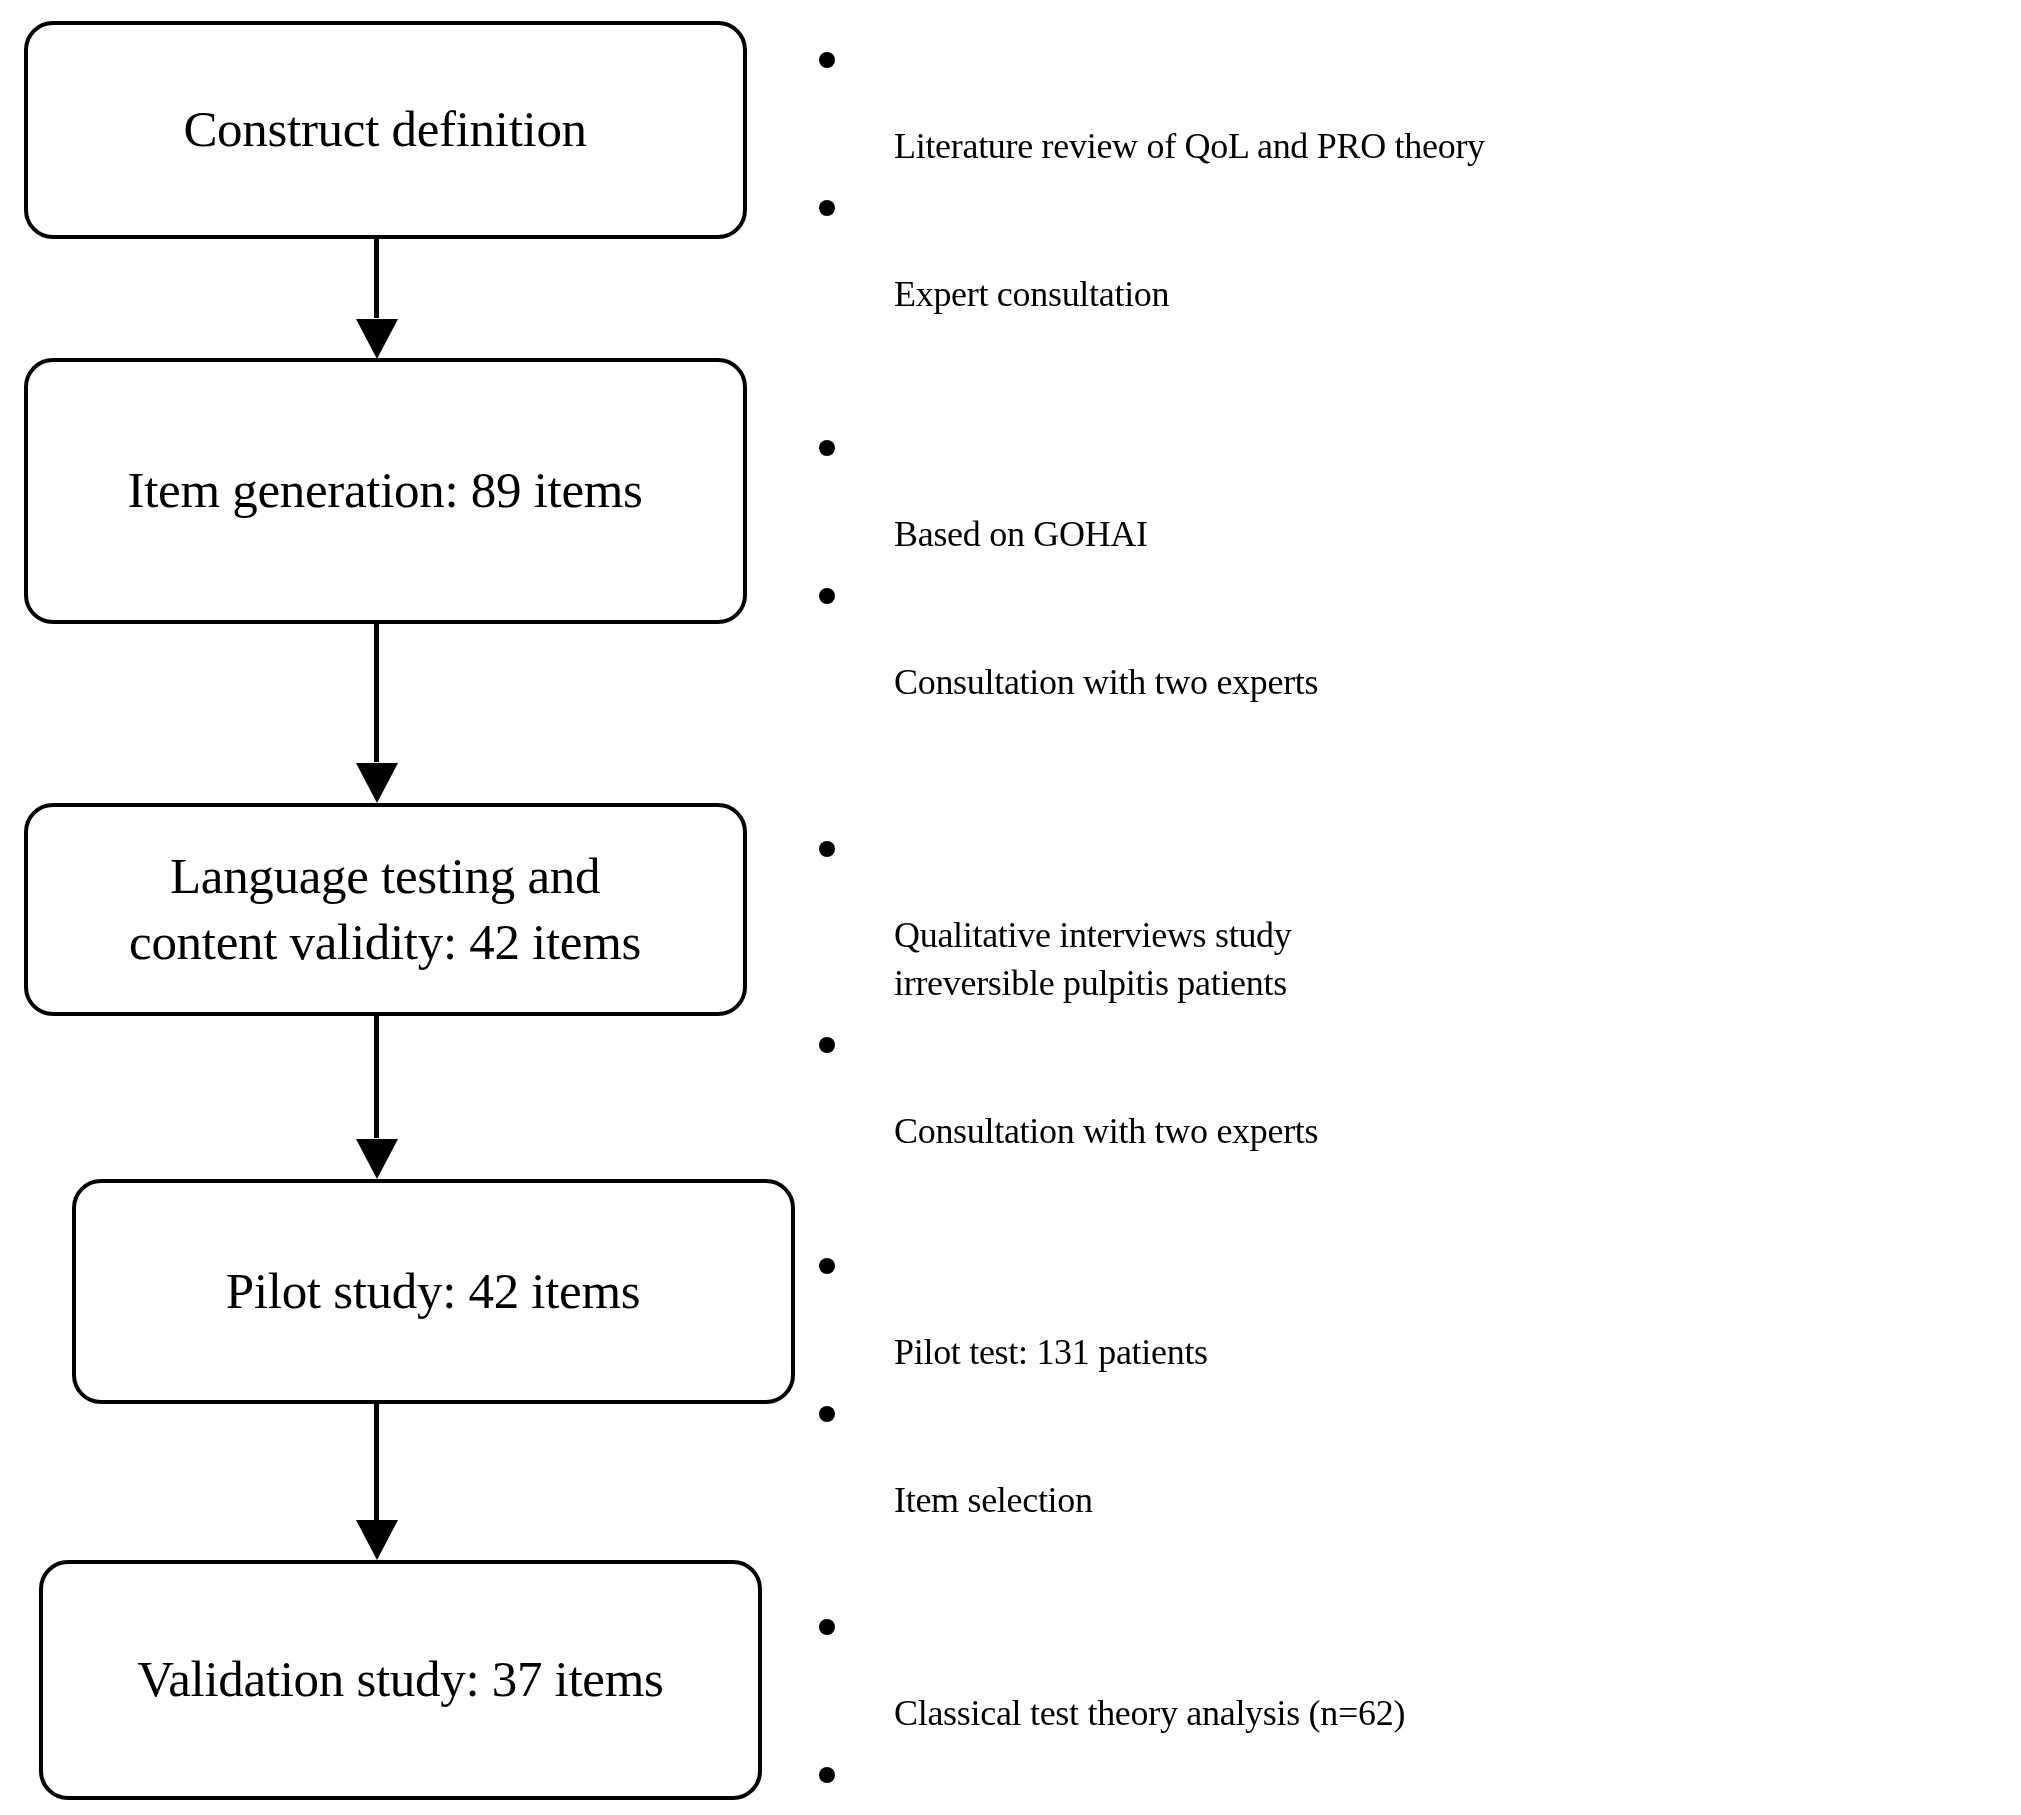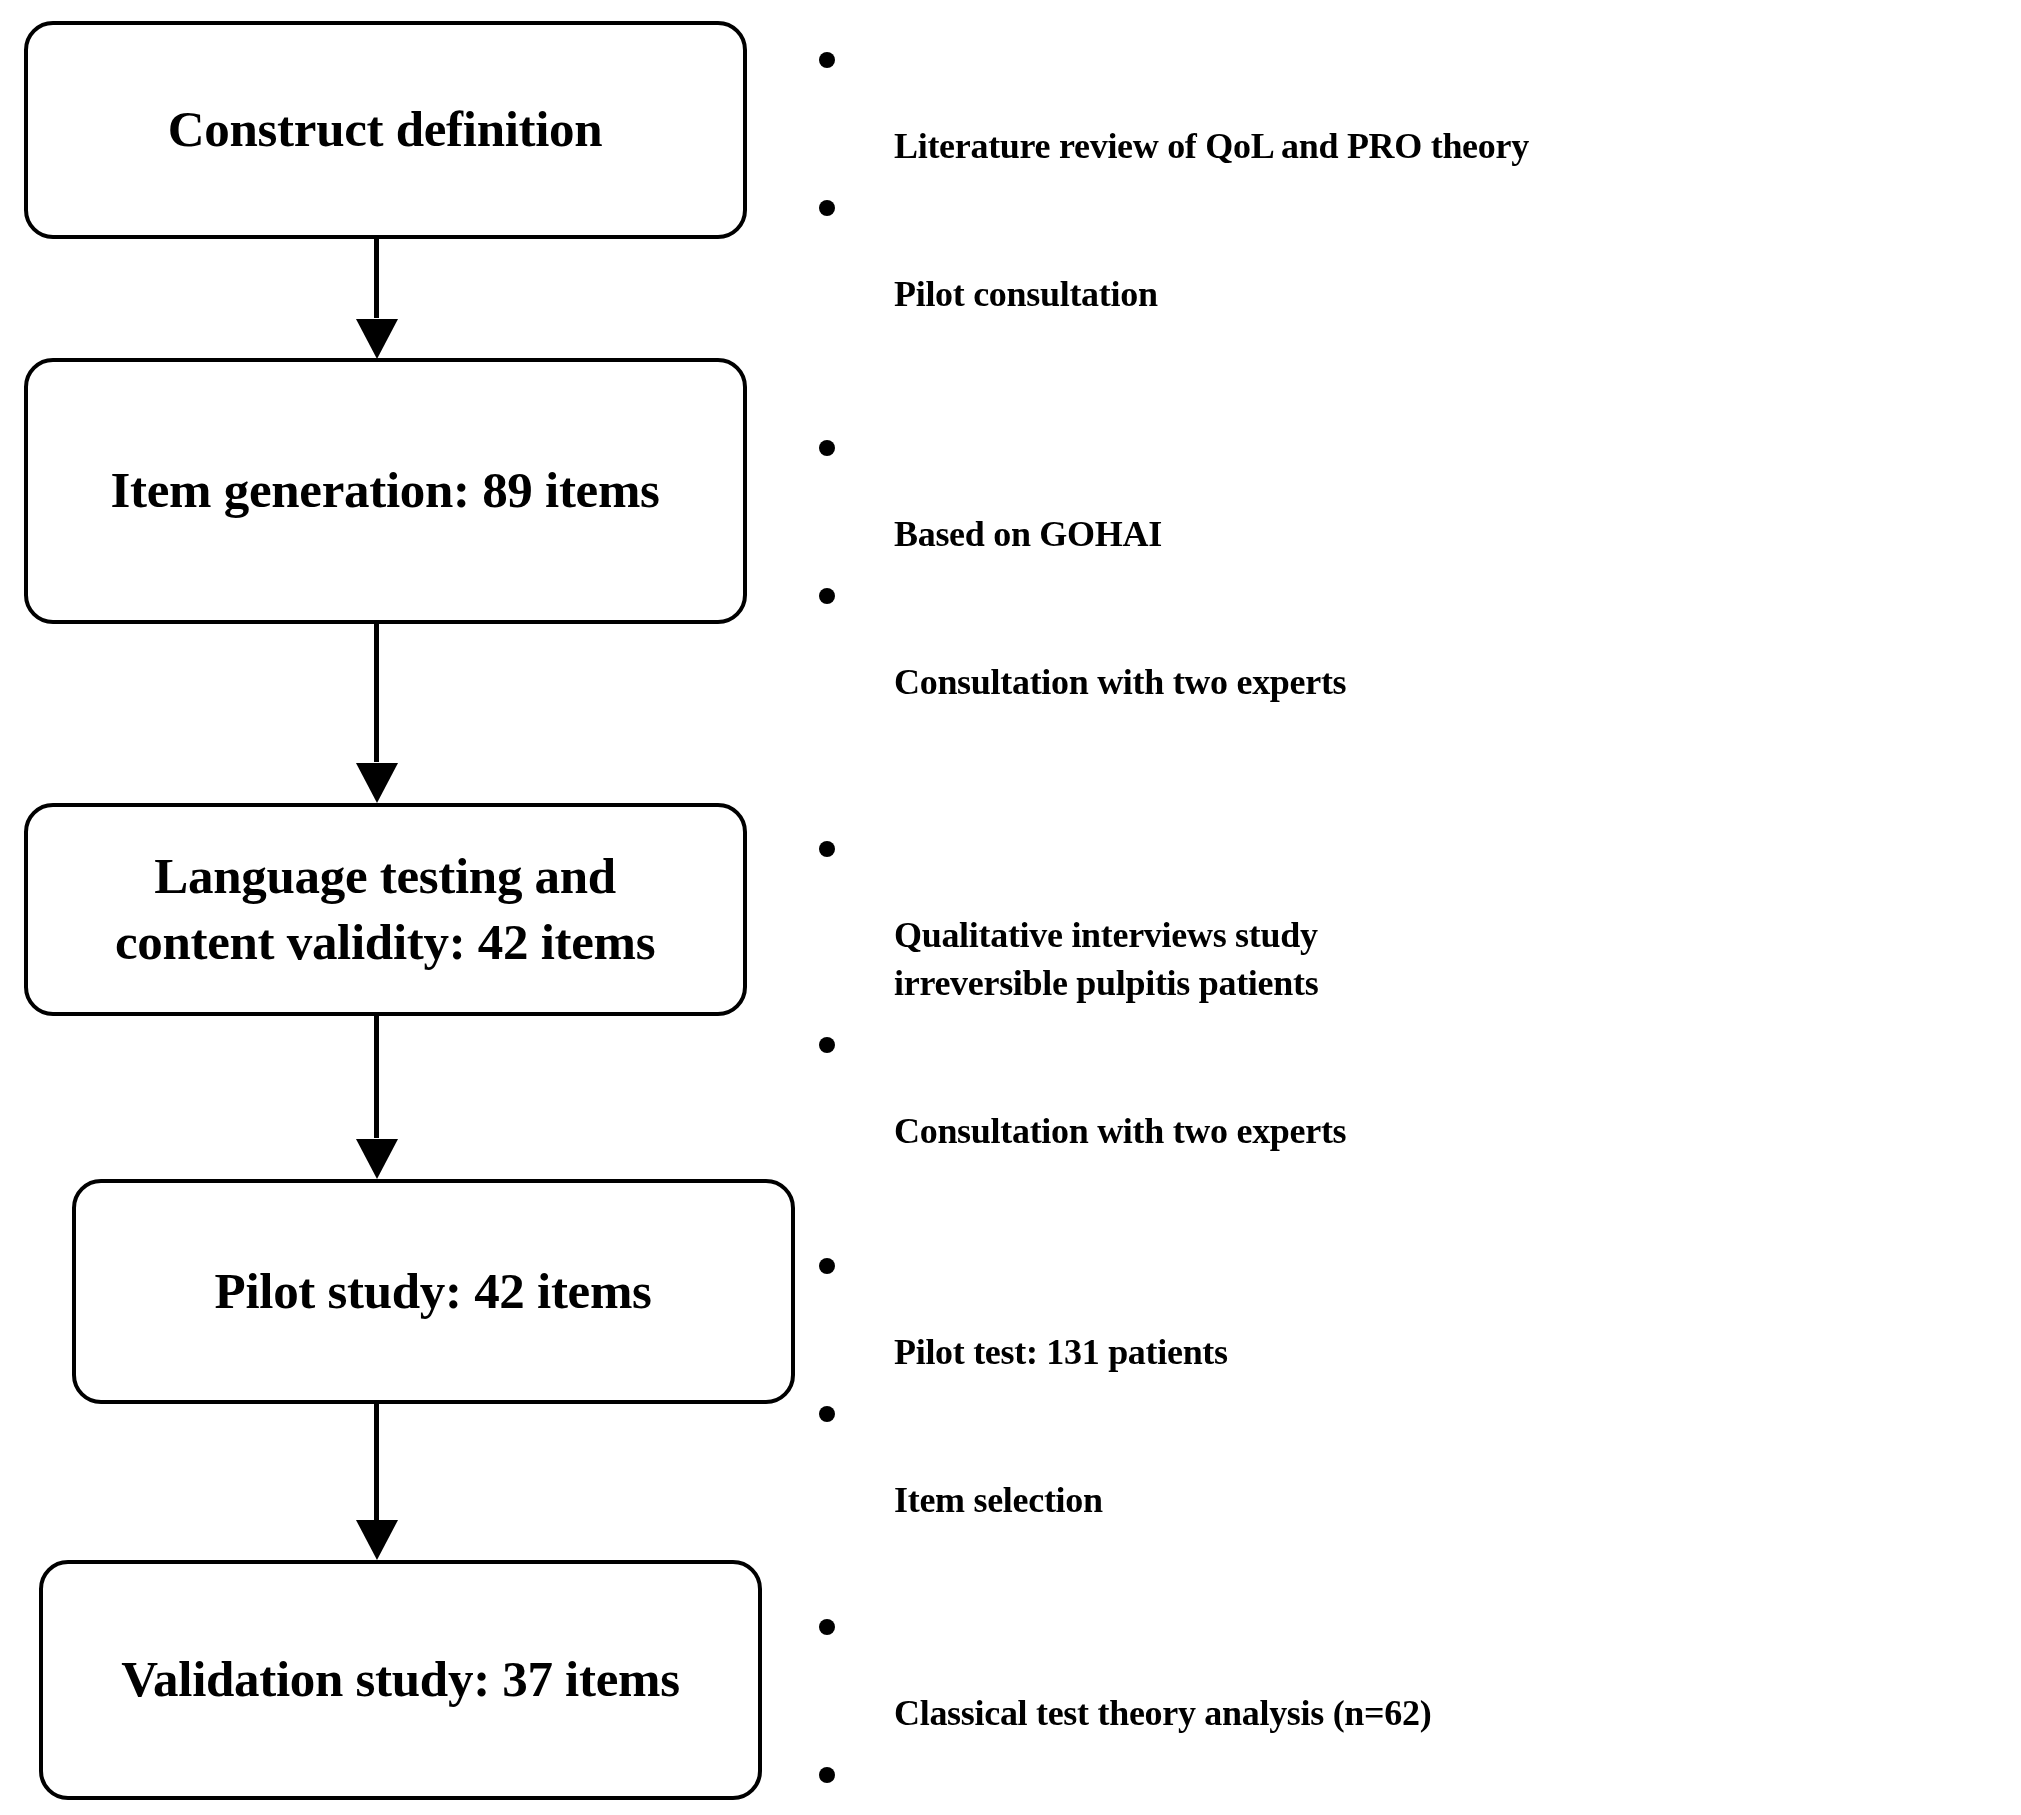--- a/index.html
+++ b/index.html
@@ -10,21 +10,20 @@
   body {
     font-family: "Liberation Serif", "DejaVu Serif", serif;
     color: #000000;
   }
   #canvas {
     position: relative;
     width: 2021px;
     height: 1816px;
     background: #ffffff;
     overflow: hidden;
-    font-weight: bold;
   }
 
   
   .flow-box {
     position: absolute;
     box-sizing: border-box;
     border: 4.2px solid #000000;
     border-radius: 29px;
     background: #ffffff;
     display: flex;
@@ -97,21 +96,21 @@
     <div class="flow-box-label">Construct definition</div>
   </div>
 
   <div class="bullet-group" style="top:27px; width:1197px;">
     <div class="bullet-item">
       <span class="dot"></span>
       <span>Literature review of QoL and PRO theory</span>
     </div>
     <div class="bullet-item">
       <span class="dot"></span>
-      <span>Pilot consultation</span>
+      <span>Expert consultation</span>
     </div>
   </div>
 
   <div class="connector" style="left:353px; top:239px; height:120px;">
     <div class="shaft" style="height:79px;"></div>
     <div class="head"></div>
   </div>
 
   <div class="flow-box" style="left:23.6px; top:358px; width:723px; height:266px;">
     <div class="flow-box-label">Item generation: 89 items</div>

